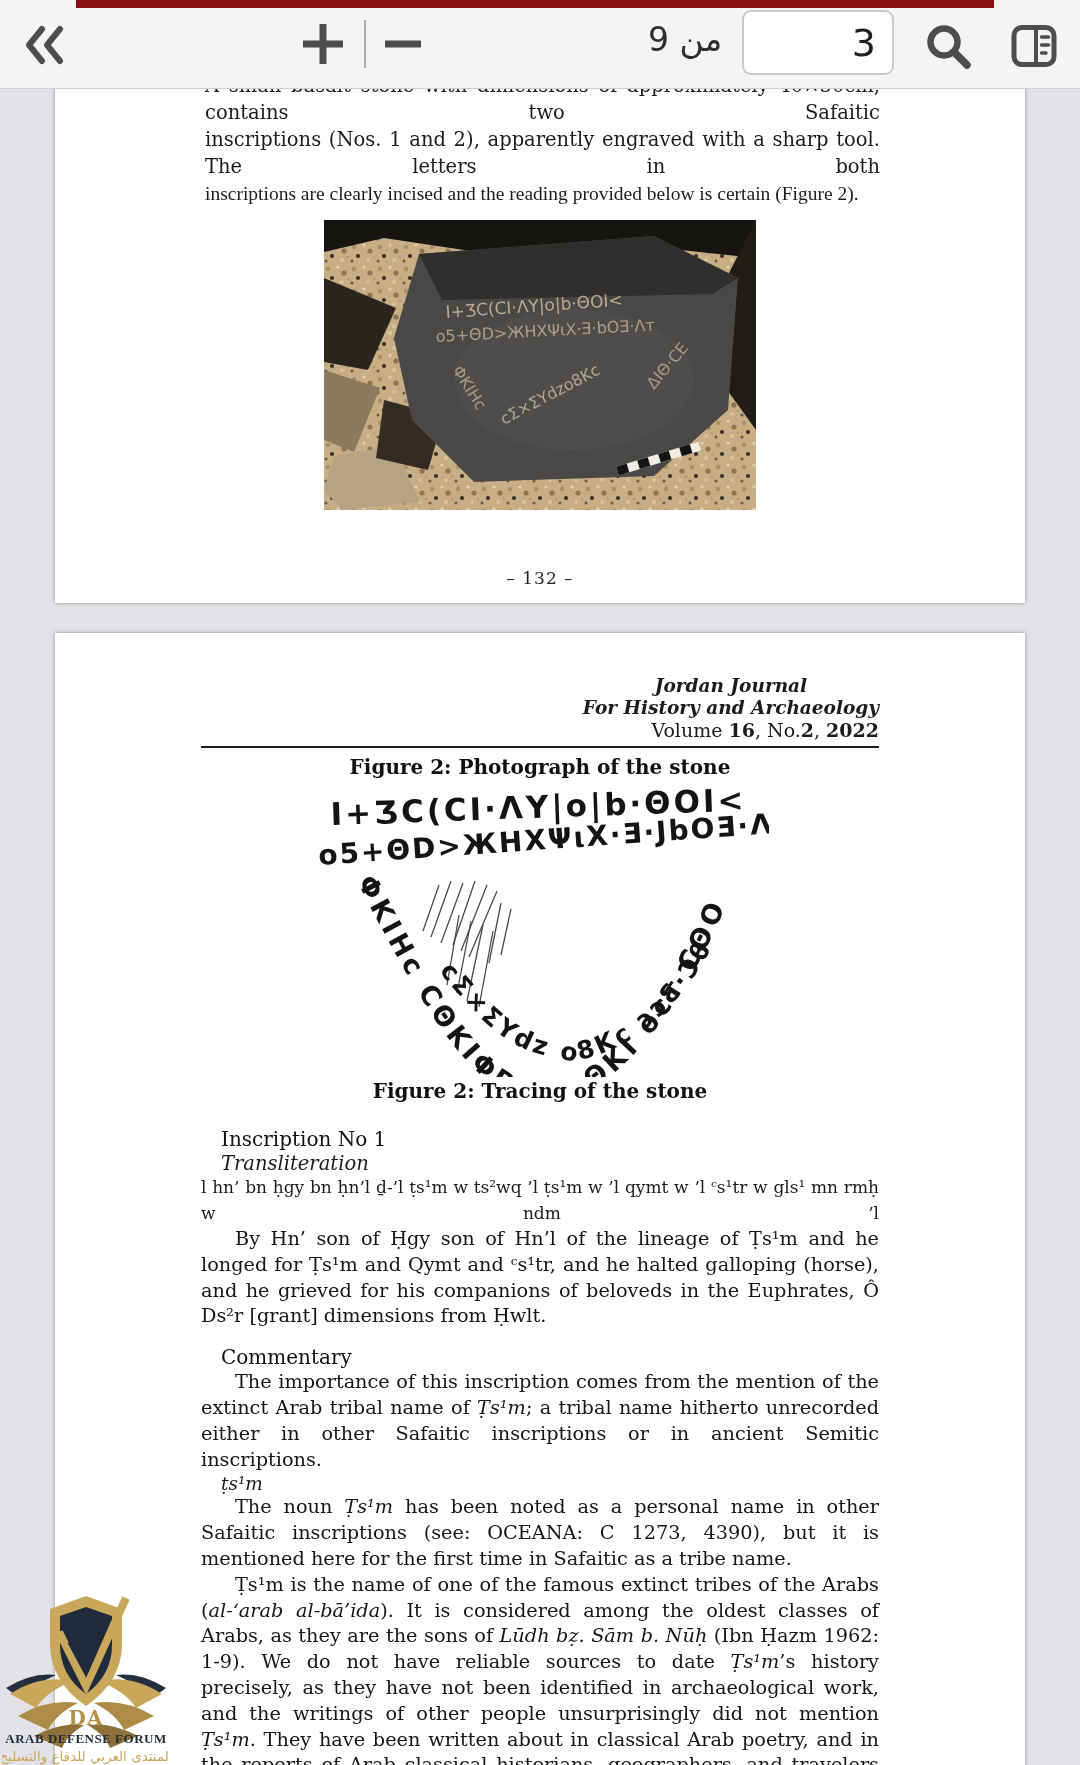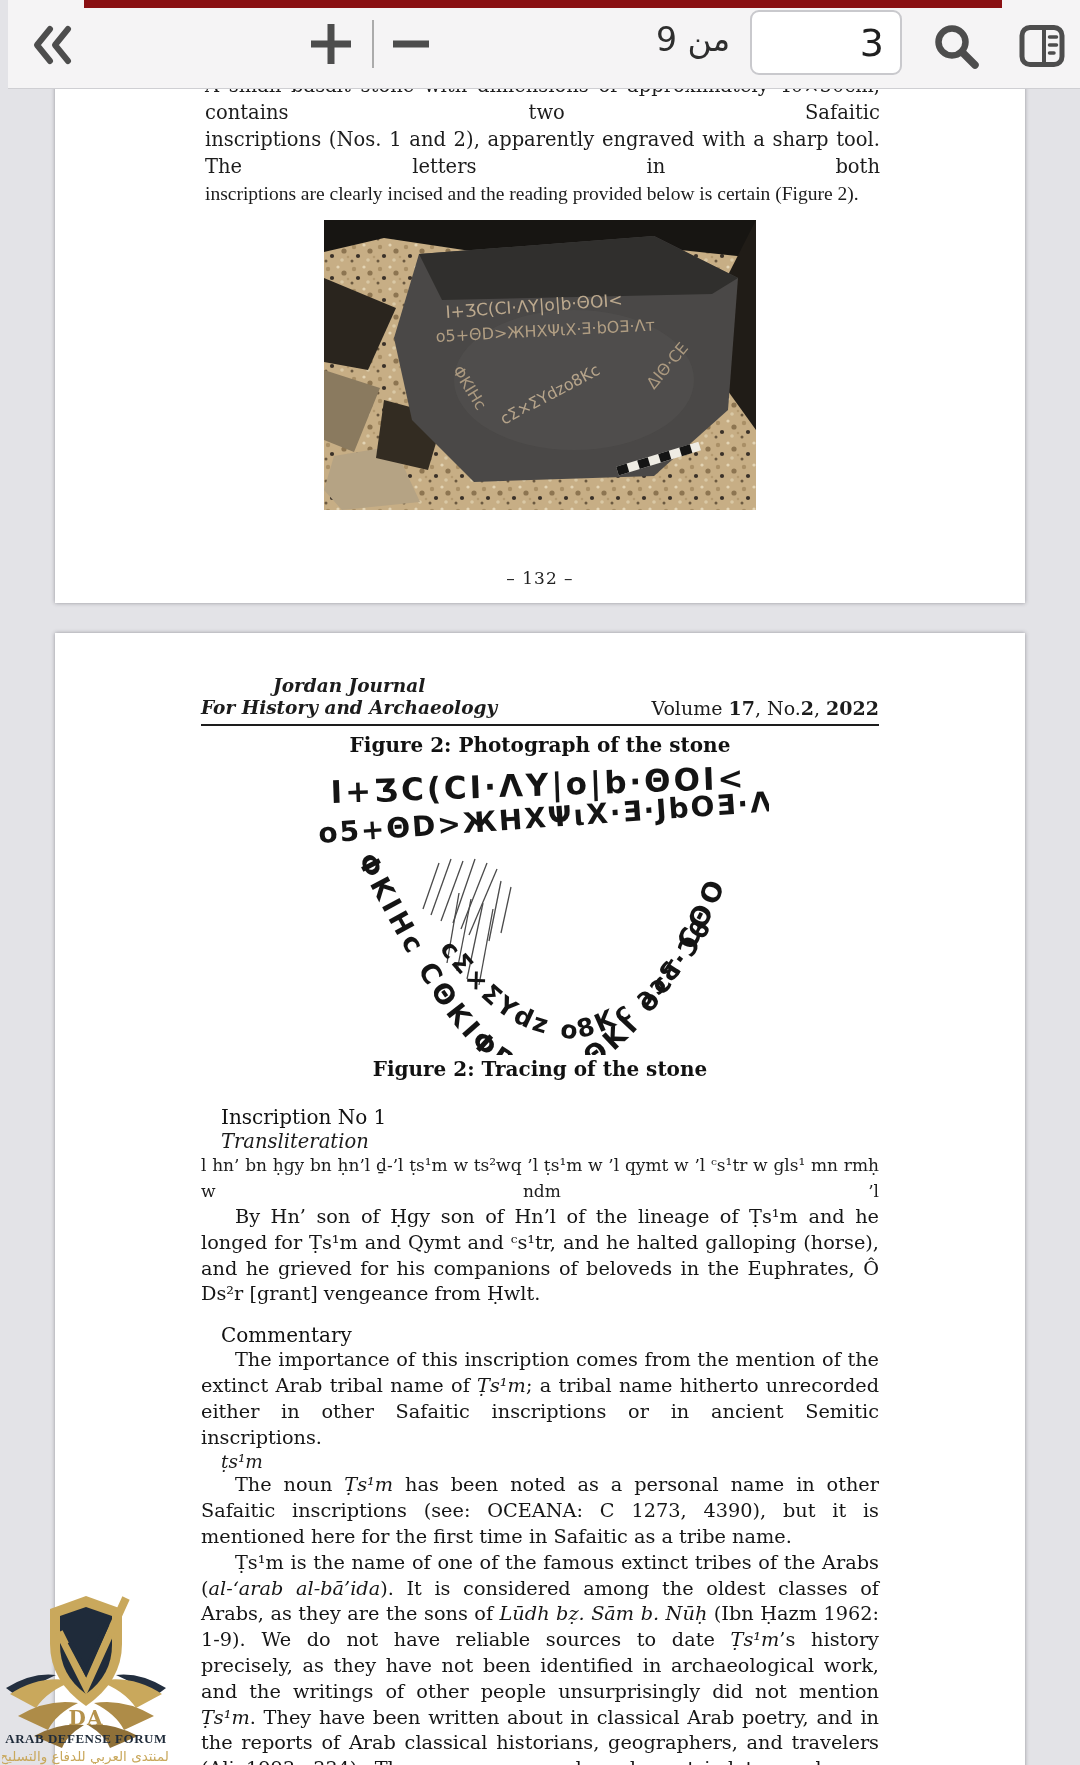--- a/index.html
+++ b/index.html
@@ -1,40 +1,40 @@
 <!DOCTYPE html>
 <html><head>
 <meta charset="utf-8">
 <style>
   html,body{margin:0;padding:0;background:#9a9aa0;}
   .screen{position:relative;width:1080px;height:1765px;overflow:hidden;background:#e3e3e7;
           font-family:"DejaVu Serif","Liberation Serif",serif;color:#1c1c1c;}
   
   .toolbar{position:absolute;top:0;left:0;right:0;height:88px;background:#f5f4f5;
-           border-bottom:1px solid #cfcfd3;z-index:40;margin-left:8px;}
+           border-bottom:1px solid #cfcfd3;z-index:40;}
   .redbar{position:absolute;left:76px;top:0;width:918px;height:8px;background:#8a1013;}
   .tbtn{position:absolute;background:none;border:none;margin:0;padding:0;line-height:0;cursor:pointer;}
   .tdivider{position:absolute;left:364px;top:20px;width:2px;height:48px;background:#ababab;}
   .pagecount{position:absolute;left:648px;top:20px;font-family:"DejaVu Sans","Liberation Sans",sans-serif;
              font-size:33px;color:#2e2e2e;}
   .pageinput{position:absolute;left:742px;top:10px;width:152px;height:65px;border:2px solid #c9c9cd;
              border-radius:9px;background:#fff;font-size:38px;text-align:right;padding:0 16px;
              font-family:"DejaVu Sans","Liberation Sans",sans-serif;color:#1f1f1f;box-sizing:border-box;outline:none;}
   
   .viewer{position:absolute;top:88px;left:0;right:0;bottom:0;}
   .page{width:970px;margin:0 auto;background:#fff;box-shadow:0 0 4px rgba(50,50,62,.45);box-sizing:border-box;}
   .page1{margin-top:-30px;height:545px;position:relative;overflow:hidden;}
   .p1txt{padding:14px 145px 0 150px;font-size:19.5px;line-height:27px;}
   .fline{text-align:justify;text-align-last:justify;}
   .lline{text-align:left;font-family:Liberation Serif, serif;}
   .photo{display:block;margin:13px auto 0;}
   .pagenum{margin-top:58px;text-align:center;font-size:17px;color:#222;letter-spacing:1px;}
   .page2{margin-top:30px;height:1230px;position:relative;}
   .p2pad{padding:0 146px;}
-  .jhead{display:flex;justify-content:space-between;align-items:flex-end;padding-top:42px;}
+  .jhead{display:flex;justify-content:space-between;align-items:flex-end;padding-top:42px;flex-direction:column;}
   .jname{font-style:italic;font-weight:bold;font-size:18.5px;line-height:22px;text-align:center;}
   .vol{font-size:19px;white-space:nowrap;}
   .seg-b{font-weight:bold;}
   .seg-i{font-style:italic;}
   .rule{border-top:2px solid #1d1d1d;margin-top:5px;}
   .cap{text-align:center;font-weight:bold;font-size:20px;color:#111;}
   .cap1{margin-top:7px;}
   .cap2{margin-top:2px;}
   .tracing{display:block;margin:6px auto 0;}
   .sechead{font-weight:normal;font-size:20px;margin:24px 0 0 20px;color:#111;}
@@ -157,21 +157,21 @@
       <div class="pagenum">– 132 –</div>
     </div>
 
     <div class="page page2">
       <div class="p2pad">
         <div class="jhead">
           <div class="jname">
             <div>Jordan Journal</div>
             <div>For History and Archaeology</div>
           </div>
-          <div class="vol"><span>Volume </span><span class="seg-b">17</span><span>, No.</span><span class="seg-b">2</span><span>, </span><span class="seg-b">2022</span></div>
+          <div class="vol"><span>Volume </span><span class="seg-b">16</span><span>, No.</span><span class="seg-b">2</span><span>, </span><span class="seg-b">2022</span></div>
         </div>
         <div class="rule"></div>
 
         <div class="cap cap1">Figure 2: Photograph of the stone</div>
 
         <svg class="tracing" width="458" height="292" viewBox="0 0 458 292" aria-hidden="true">
           <defs>
             <path id="vp" d="M 46 96 C 118 238 170 318 233 320 C 298 318 372 228 420 108" fill="none"></path>
             <path id="ip" d="M 128 186 C 178 248 202 268 262 276 C 330 266 380 206 406 152" fill="none"></path>
           </defs>
@@ -198,21 +198,21 @@
             <textPath href="#ip">ϲΣ×ΣΥdz ο8Κϲ  ɔɔƐ·ϽϐΘΥοdƐ·ΦοΛ ΔΙΘ</textPath>
           </text>
         </svg>
 
         <div class="cap cap2">Figure 2: Tracing of the stone</div>
 
         <div class="sechead">Inscription No 1</div>
         <div class="subhead">Transliteration</div>
         <div class="translit j">l hn’ bn ḥgy bn ḥn’l ḏ-’l ṭs¹m w ts²wq ’l ṭs¹m w ’l qymt w ’l ᶜs¹tr w gls¹ mn rmḥ w ndm ’l</div>
 
-        <p class="body-p">By Hn’ son of Ḥgy son of Hn’l of the lineage of Ṭs¹m and he longed for Ṭs¹m and Qymt and ᶜs¹tr, and he halted galloping (horse), and he grieved for his companions of beloveds in the Euphrates, Ô Ds²r [grant] vengeance from Ḥwlt.</p>
+        <p class="body-p">By Hn’ son of Ḥgy son of Hn’l of the lineage of Ṭs¹m and he longed for Ṭs¹m and Qymt and ᶜs¹tr, and he halted galloping (horse), and he grieved for his companions of beloveds in the Euphrates, Ô Ds²r [grant] dimensions from Ḥwlt.</p>
 
         <div class="sechead" style="margin-top:16px">Commentary</div>
         <p class="body-p"><span>The importance of this inscription comes from the mention of the extinct Arab tribal name of </span><span class="seg-i">Ṭs¹m</span><span>; a tribal name hitherto unrecorded either in other Safaitic inscriptions or in ancient Semitic inscriptions.</span></p>
         <div class="lexeme">ṭs¹m</div>
         <p class="body-p"><span>The noun </span><span class="seg-i">Ṭs¹m</span><span> has been noted as a personal name in other Safaitic inscriptions (see: OCEANA: C 1273, 4390), but it is mentioned here for the first time in Safaitic as a tribe name.</span></p>
         <p class="body-p"><span>Ṭs¹m is the name of one of the famous extinct tribes of the Arabs (</span><span class="seg-i">al-‘arab al-bā’ida</span><span>). It is considered among the oldest classes of Arabs, as they are the sons of </span><span class="seg-i">Lūdh bẓ. Sām b. Nūḥ</span><span> (Ibn Ḥazm 1962: 1-9).  We do not have reliable sources to date </span><span class="seg-i">Ṭs¹m</span><span>’s history precisely, as they have not been identified in archaeological work, and the writings of other people unsurprisingly did not mention </span><span class="seg-i">Ṭs¹m</span><span>. They have been written about in classical Arab poetry, and in the reports of Arab classical historians, geographers, and travelers (Ali 1993: 334). Thus, some researchers have tried to produce a picture of </span></p>
 
       </div>
     </div>
   </div>

